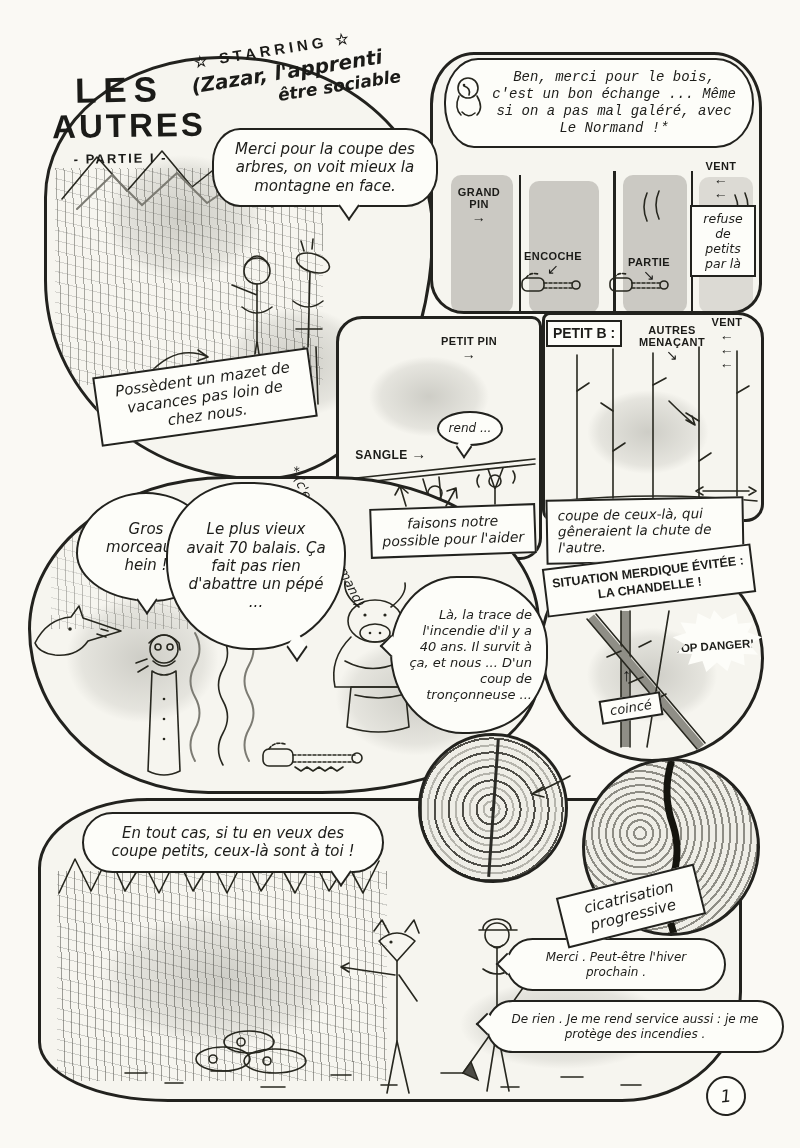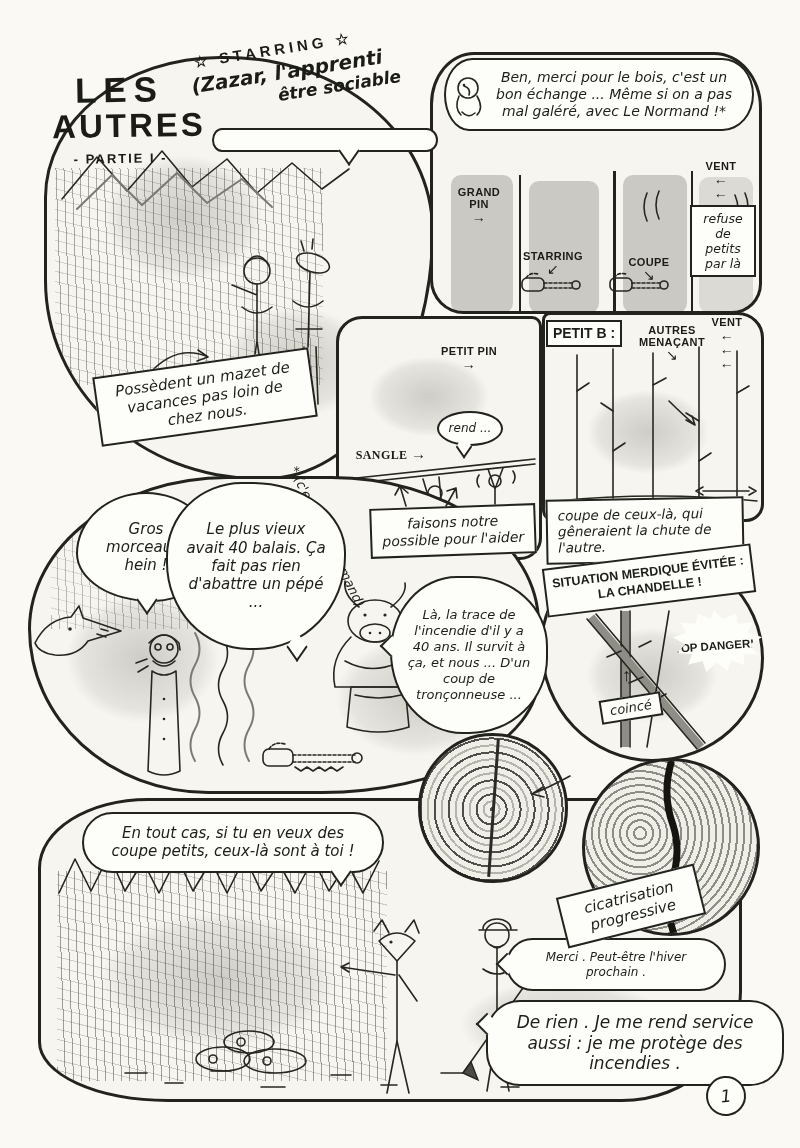--- a/index.html
+++ b/index.html
@@ -87,60 +87,61 @@
       </svg>
     </div>
     <div class="doodle" style="left:95px;top:278px;">
       <svg width="80" height="45">
         <path class="stroke" d="M6 38 Q34 6 66 20 M66 20 l-10 -7 M66 20 l-11 4"></path>
       </svg>
     </div>
   </div>
 
   <div class="bubble" style="left:212px;top:128px;width:226px;border-radius:28px 32px 32px 28px / 34px;">
+    <span>Merci pour la coupe des arbres, on voit mieux la montagne en face.</span>
     <div class="tail-down" style="left:126px;"></div>
   </div>
   <div class="caption" style="left:96px;top:362px;width:218px;transform:rotate(-8deg);">
     <span>Possèdent un mazet de vacances pas loin de chez nous.</span>
   </div>
 
   <div class="panel" style="left:430px;top:52px;width:332px;height:262px;border-radius:44px 48px 30px 34px / 52px 56px 30px 34px;">
     <div class="trunk" style="left:18px;top:120px;width:62px;height:138px;"></div>
     <div class="trunk" style="left:96px;top:126px;width:70px;height:132px;"></div>
     <div class="trunk" style="left:190px;top:120px;width:64px;height:138px;"></div>
     <div class="trunk" style="left:266px;top:122px;width:54px;height:136px;opacity:.6;"></div>
     <div class="divider-v" style="left:180px;top:116px;width:3px;height:146px;"></div>
     <div class="divider-v" style="left:86px;top:120px;width:2px;height:142px;"></div>
     <div class="divider-v" style="left:258px;top:116px;width:2px;height:146px;"></div>
     <div class="doodle" style="left:206px;top:130px;">
       <svg width="110" height="60">
         <path class="stroke" d="M8 8 q-6 14 0 28 M20 6 q-6 14 0 28 M96 10 q6 14 0 28 M106 8 q6 14 0 28"></path>
       </svg>
     </div>
   </div>
-  <div class="bubble" style="left:444px;top:58px;width:310px;border-radius:34px 38px 38px 30px / 44px;font-size:14px;padding:9px 12px 9px 42px;">
+  <div class="bubble" style="left:444px;top:58px;width:310px;border-radius:34px 38px 38px 30px / 44px;font-size:14px;padding:9px 12px 9px 42px;font-family:Liberation Mono, monospace;">
     <span>Ben, merci pour le bois, c'est un bon échange ... Même si on a pas mal galéré, avec Le Normand !*</span>
     <div class="doodle" style="left:4px;top:12px;">
       <svg width="38" height="60">
         <circle class="stroke" cx="18" cy="16" r="10"></circle>
         <path class="stroke" d="M14 14 q7 2 5 9 M9 24 q-5 12 2 19 M27 24 q7 12 0 19 M12 40 q6 7 13 1"></path>
         <circle cx="14" cy="13" r="1.3" fill="#27271f"></circle>
       </svg>
     </div>
   </div>
   <div class="lbl" style="left:452px;top:186px;width:54px;">
     <span>GRAND PIN</span>
     <span class="ar">→</span>
   </div>
   <div class="lbl" style="left:522px;top:250px;width:62px;">
-    <span>STARRING</span>
+    <span>ENCOCHE</span>
     <span class="ar">↙</span>
   </div>
   <div class="lbl" style="left:624px;top:256px;width:50px;">
-    <span>COUPE</span>
+    <span>PARTIE</span>
     <span class="ar">↘</span>
   </div>
   <div class="lbl" style="left:700px;top:160px;width:42px;">
     <span>VENT</span>
     <span class="ar">←</span>
     <span class="ar">←</span>
     <span class="ar">←</span>
   </div>
   <div class="caption" style="left:690px;top:205px;width:66px;font-size:12.5px;padding:4px 5px;border-width:2px;">
     <span>refuse de petits par là</span>
@@ -166,25 +167,25 @@
       <svg width="198" height="132">
         <path class="stroke" d="M4 52 L192 32 M4 57 L192 37"></path>
         <circle class="stroke" cx="92" cy="66" r="7"></circle>
         <path class="stroke" d="M86 72 L80 52 M98 72 L96 50 M92 73 L90 96 M90 96 L78 114 M90 96 L100 116"></path>
         <circle class="stroke" cx="152" cy="54" r="6"></circle>
         <path class="stroke" d="M152 60 L152 82 M152 62 L145 42 M152 62 L160 41 M152 82 L146 100 M152 82 L159 99"></path>
         <path class="stroke" d="M136 48 q-4 6 0 12 M170 44 q4 6 0 12"></path>
       </svg>
     </div>
   </div>
-  <div class="lbl" style="left:440px;top:345px;width:58px;">
+  <div class="lbl" style="left:440px;top:335px;width:58px;">
     <span>PETIT PIN</span>
     <span class="ar">→</span>
   </div>
-  <div class="lbl" style="left:348px;top:446px;width:86px;font-size:12px;font-family:Liberation Serif, serif;">
+  <div class="lbl" style="left:348px;top:446px;width:86px;font-size:12px;">
     <span>SANGLE</span>
     <span style="font-weight:400;font-size:15px;">→</span>
   </div>
   <div class="bubble" style="left:437px;top:411px;width:66px;border-radius:50%;font-size:12px;padding:8px 4px;">
     <span>rend ...</span>
     <div class="tail-down" style="left:18px;width:12px;height:12px;"></div>
   </div>
   <div class="caption" style="left:370px;top:506px;width:166px;font-size:14px;transform:rotate(-2deg);">
     <span>faisons notre possible pour l'aider</span>
   </div>
@@ -279,24 +280,24 @@
         <path class="stroke" d="M36 26 l6 4 6 -4 6 4 6 -4 6 4 6 -4 6 4 6 -4"></path>
         <circle class="stroke" cx="98" cy="17" r="5"></circle>
       </svg>
     </div>
   </div>
   <div class="bubble" style="left:76px;top:492px;width:140px;height:110px;border-radius:50% 50% 46% 54% / 56% 56% 44% 44%;display:flex;align-items:center;justify-content:center;">
     <span>Gros morceaux, hein !</span>
     <div class="tail-down" style="left:60px;bottom:-9px;"></div>
   </div>
   <div class="bubble" style="left:166px;top:482px;width:180px;height:168px;border-radius:42% 52% 50% 46% / 44% 42% 56% 52%;display:flex;align-items:center;justify-content:center;padding:12px 18px;">
-    <span>Le plus vieux avait 40 balais. Ça fait pas rien d'abattre un pépé ...</span>
+    <span>Le plus vieux avait 70 balais. Ça fait pas rien d'abattre un pépé ...</span>
     <div class="tail-down" style="left:120px;bottom:-8px;"></div>
   </div>
-  <div class="bubble" style="left:390px;top:576px;width:158px;height:158px;border-radius:44% 50% 52% 48% / 50% 46% 50% 54%;display:flex;align-items:center;justify-content:center;font-size:13px;padding:10px 14px;">
+  <div class="bubble" style="left:390px;top:576px;width:158px;height:158px;border-radius:44% 50% 52% 48% / 50% 46% 50% 54%;display:flex;align-items:center;justify-content:center;font-size:13px;padding:10px 14px;text-align:right;">
     <span>Là, la trace de l'incendie d'il y a 40 ans. Il survit à ça, et nous ... D'un coup de tronçonneuse ...</span>
     <div class="tail-left" style="top:60px;"></div>
   </div>
 
   <div class="panel" style="left:540px;top:546px;width:224px;height:216px;border-radius:46% 54% 50% 50% / 46% 52% 48% 54%;">
     <div class="wash" style="left:10%;top:30%;width:80%;height:60%;"></div>
     <div class="doodle" style="left:6px;top:48px;">
       <svg width="212" height="162">
         <path d="M76 14 V150" stroke="#8f8e86" stroke-width="8" fill="none"></path>
         <path class="stroke" d="M72 14 V150 M81 14 V150"></path>
@@ -382,21 +383,21 @@
     </div>
   </div>
   <div class="bubble" style="left:82px;top:812px;width:302px;border-radius:36px;">
     <span>En tout cas, si tu en veux des coupe petits, ceux-là sont à toi !</span>
     <div class="tail-down" style="left:248px;"></div>
   </div>
   <div class="bubble" style="left:506px;top:938px;width:220px;border-radius:30px;font-size:12px;">
     <span>Merci . Peut-être l'hiver prochain .</span>
     <div class="tail-left" style="top:16px;"></div>
   </div>
-  <div class="bubble" style="left:486px;top:1000px;width:298px;border-radius:34px;font-size:17px;">
+  <div class="bubble" style="left:486px;top:1000px;width:298px;border-radius:34px;font-size:12px;">
     <span>De rien . Je me rend service aussi : je me protège des incendies .</span>
     <div class="tail-left" style="top:14px;"></div>
   </div>
 
   <div id="page-number">
     <span>1</span>
   </div>
 
 </div>
 

